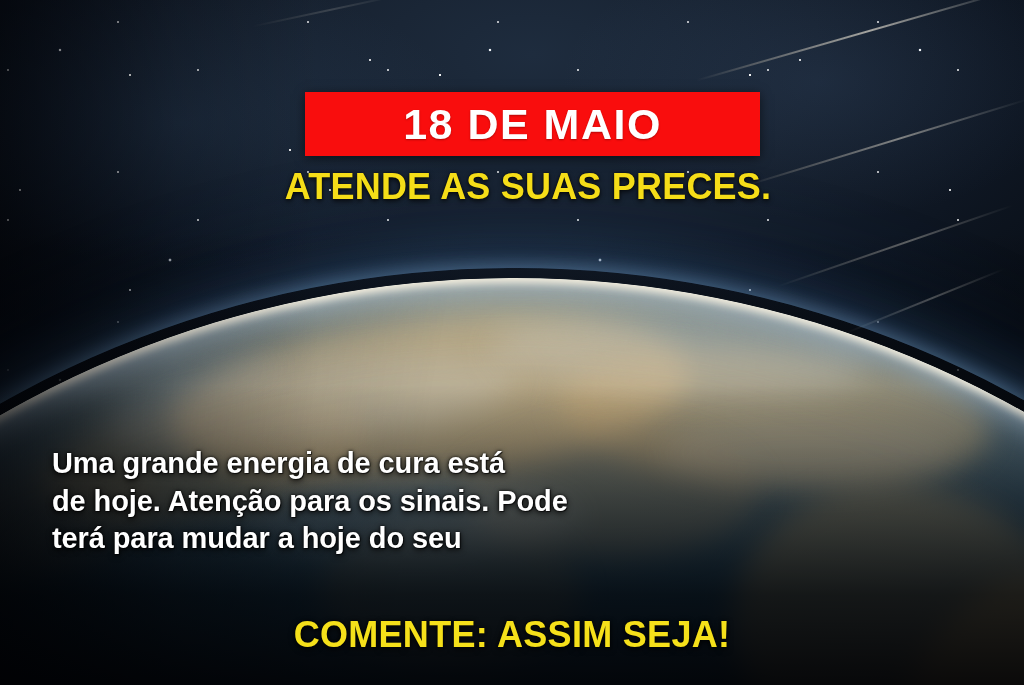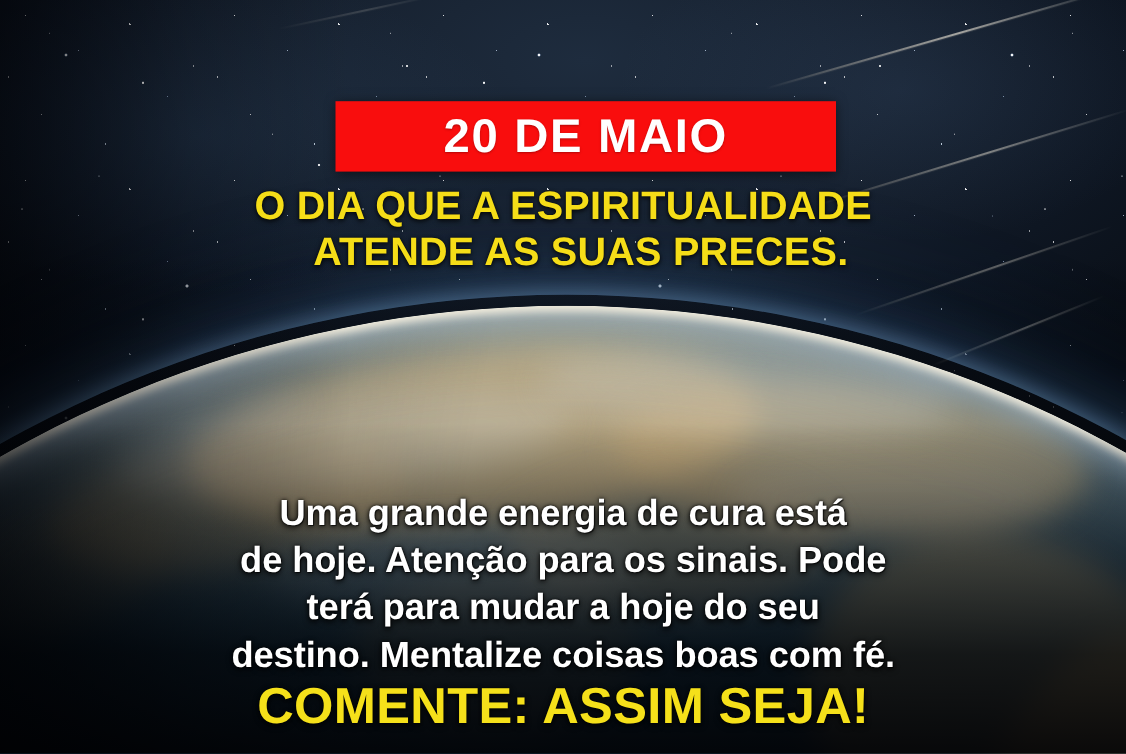--- a/index.html
+++ b/index.html
@@ -242,40 +242,40 @@
     letter-spacing: .2px;
     text-shadow: 0 2px 5px rgba(0,0,0,.78), 0 0 2px rgba(0,0,0,.6);
   }
   .headline-l2 { display: block; padding-left: 32px; }
 
   .body-copy {
     position: absolute;
     left: 52px;
     right: 52px;
     top: 445px;
-    text-align: center;
+    text-align: left;
     color: #ffffff;
-    font-size: 33px;
+    font-size: 29px;
     font-weight: bold;
     line-height: 1.30;
     letter-spacing: -.1px;
     text-shadow:
       0 2px 6px rgba(0,0,0,.92),
       0 0 3px rgba(0,0,0,.85),
       1px 1px 0 rgba(0,0,0,.5);
   }
   .body-copy span { display: block; }
 
   .cta {
     position: absolute;
     left: 0; right: 0;
     top: 614px;
     text-align: center;
     color: #f5e01a;
-    font-size: 46px;
+    font-size: 36px;
     font-weight: bold;
     letter-spacing: .3px;
     text-shadow: 0 2px 6px rgba(0,0,0,.85), 0 0 3px rgba(0,0,0,.7);
   }
 </style>
 </head>
 <body>
 
 <div id="poster">
 
@@ -314,33 +314,31 @@
     <div class="earth-night"></div>
     <div class="earth-rim"></div>
   </div>
 
   <div class="left-fade"></div>
   <div class="bottom-fade"></div>
 
   <div class="content">
 
     <div class="date-banner">
-      <span class="date-banner-text">20 DE MAIO</span>
+      <span class="date-banner-text">18 DE MAIO</span>
     </div>
 
     <div class="headline">
-      <span class="headline-l1">O DIA QUE A ESPIRITUALIDADE</span>
       <span class="headline-l2">ATENDE AS SUAS PRECES.</span>
     </div>
 
     <div class="body-copy">
       <span>Uma grande energia de cura está</span>
       <span>de hoje. Atenção para os sinais. Pode</span>
       <span>terá para mudar a hoje do seu</span>
-      <span>destino. Mentalize coisas boas com fé.</span>
     </div>
 
     <div class="cta">
       <span>COMENTE: ASSIM SEJA!</span>
     </div>
 
   </div>
 </div>
 
 </body></html>

